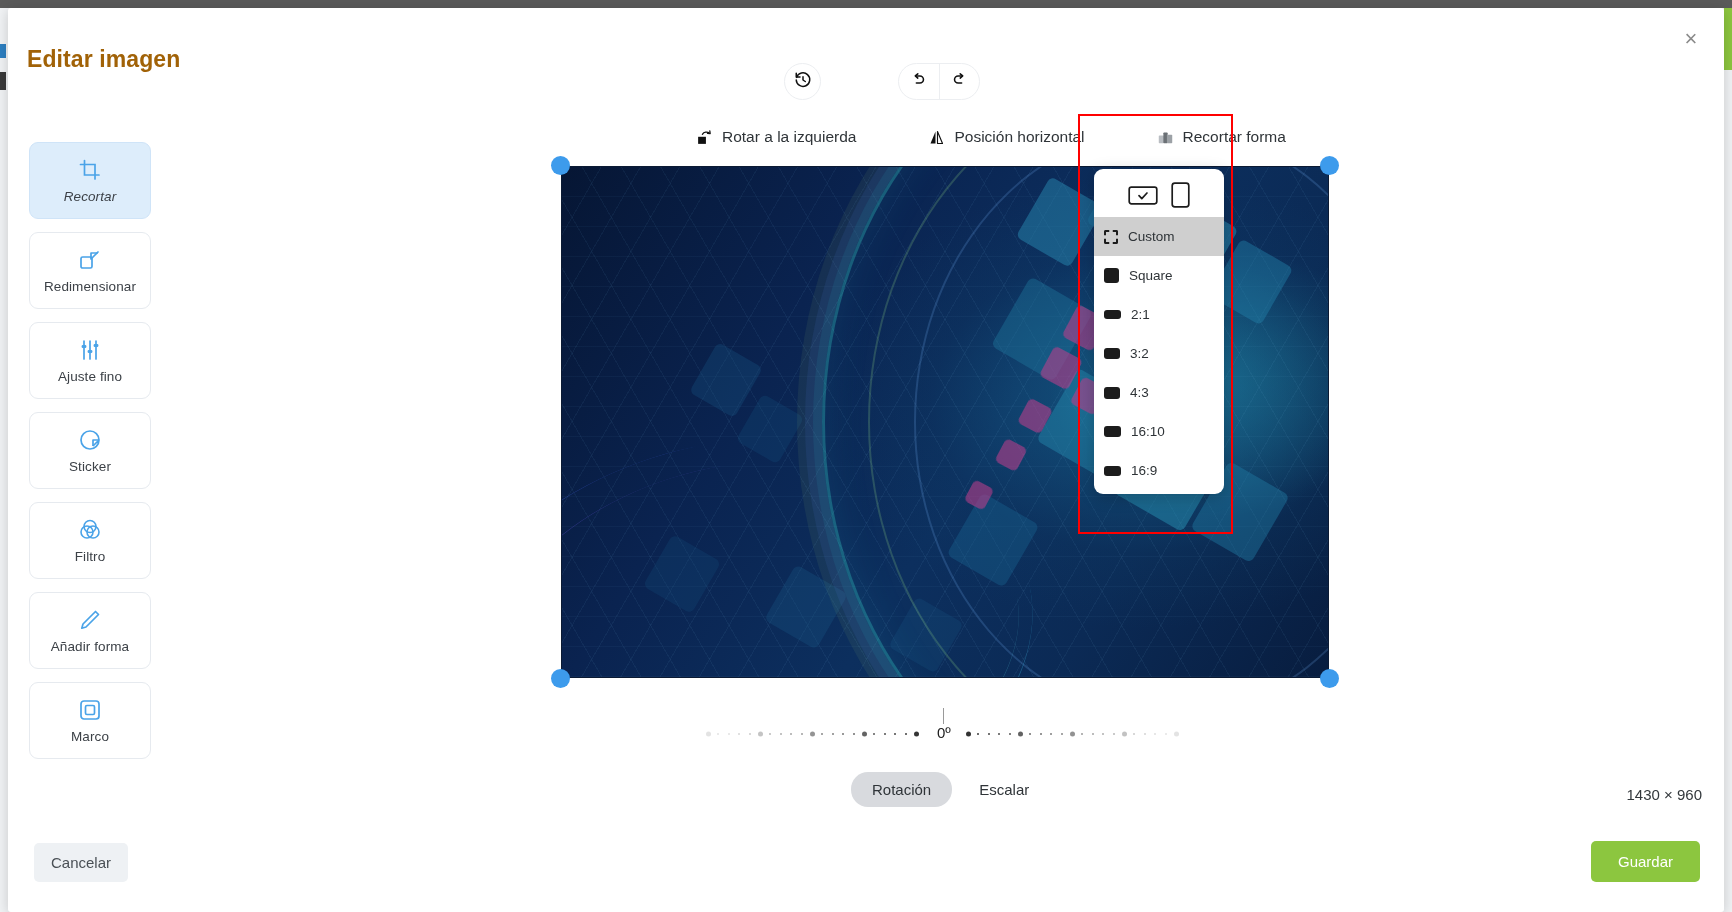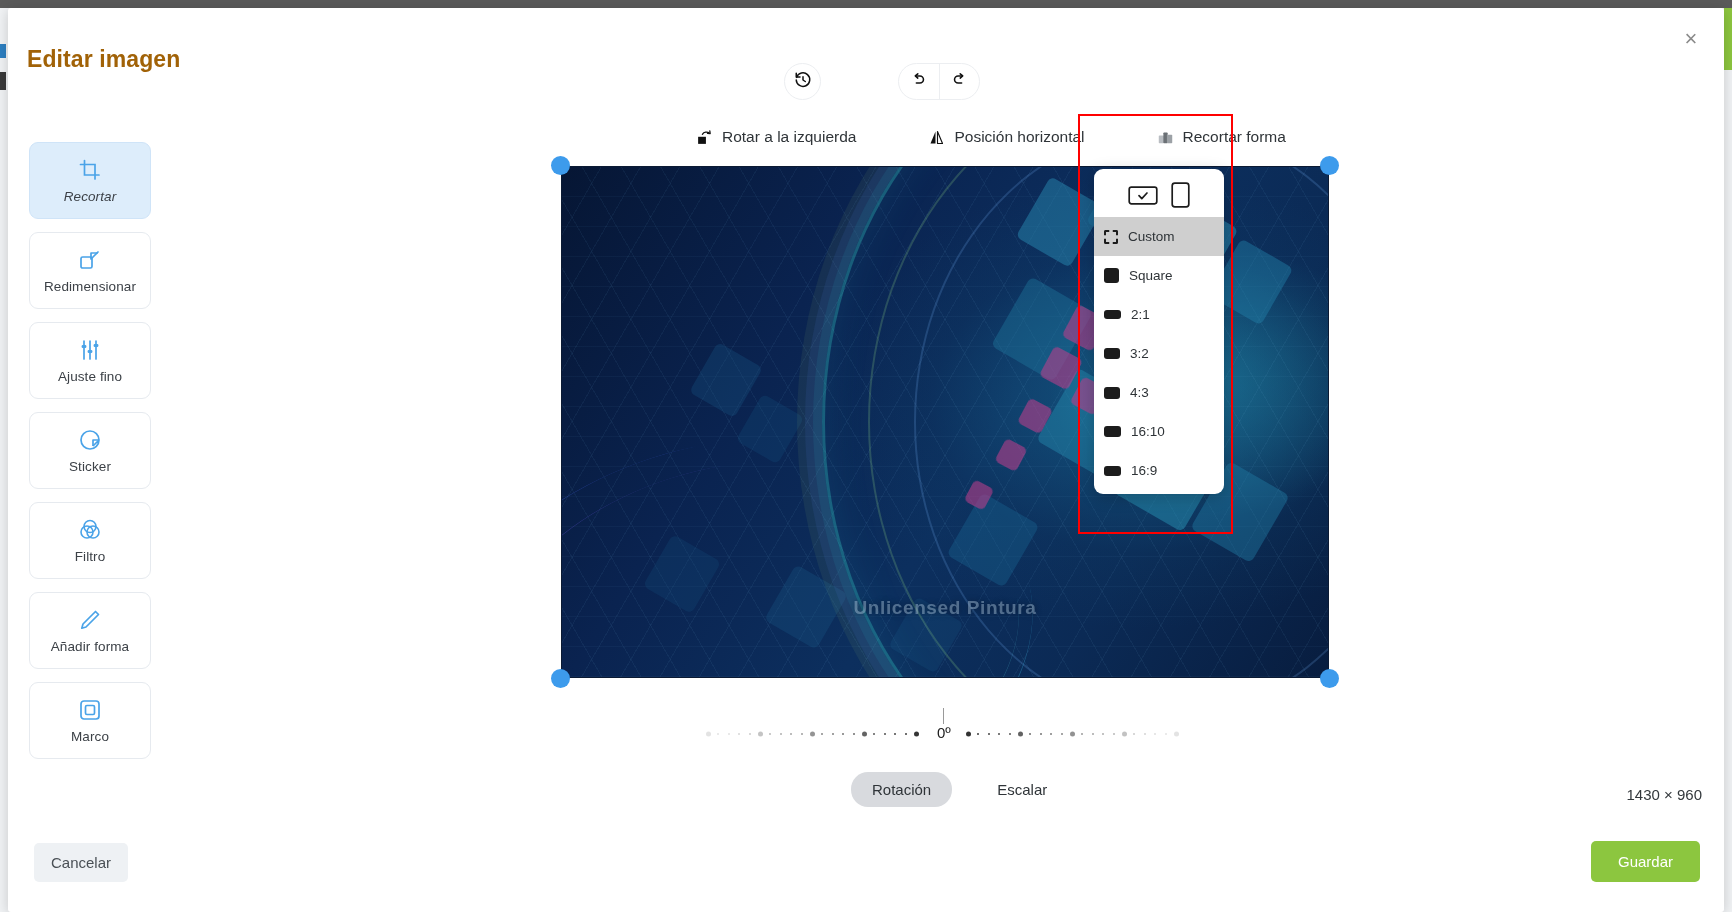--- a/index.html
+++ b/index.html
@@ -371,21 +371,21 @@
     color: #1c1c1c;
     background: #fff;
     padding: 0 3px;
   }
 
   #mode-tabs {
     position: absolute;
     left: 843px; top: 764px;
     display: flex;
     align-items: flex-start;
-    gap: 24px;
+    gap: 6px;
   }
   .mode-tab {
     padding: 9px 21px;
     border-radius: 17px;
     font-size: 15px;
     color: #2f3438;
     cursor: pointer;
     background: none;
     border: none;
     font-family: "Liberation Sans", sans-serif;
@@ -616,21 +616,20 @@
       <div class="magenta" style="left:63%;top:36%;width:32px;height:34px;"></div>
       <div class="magenta" style="left:67%;top:42%;width:28px;height:30px;"></div>
       <div class="magenta" style="left:60%;top:46%;width:26px;height:28px;"></div>
       <div class="magenta" style="left:57%;top:54%;width:24px;height:26px;"></div>
       <div class="magenta" style="left:53%;top:62%;width:22px;height:24px;"></div>
       <div class="magenta" style="left:76%;top:22%;width:30px;height:30px;opacity:.55;"></div>
 
       <div class="streak"></div>
       <div class="streak2"></div>
 
-      <div id="watermark">Unlicensed Pintura</div>
     </div>
 
     <div class="handle h-tl"></div>
     <div class="handle h-tr"></div>
     <div class="handle h-bl"></div>
     <div class="handle h-br"></div>
   </div>
 
   <div id="crop-dropdown">
 

